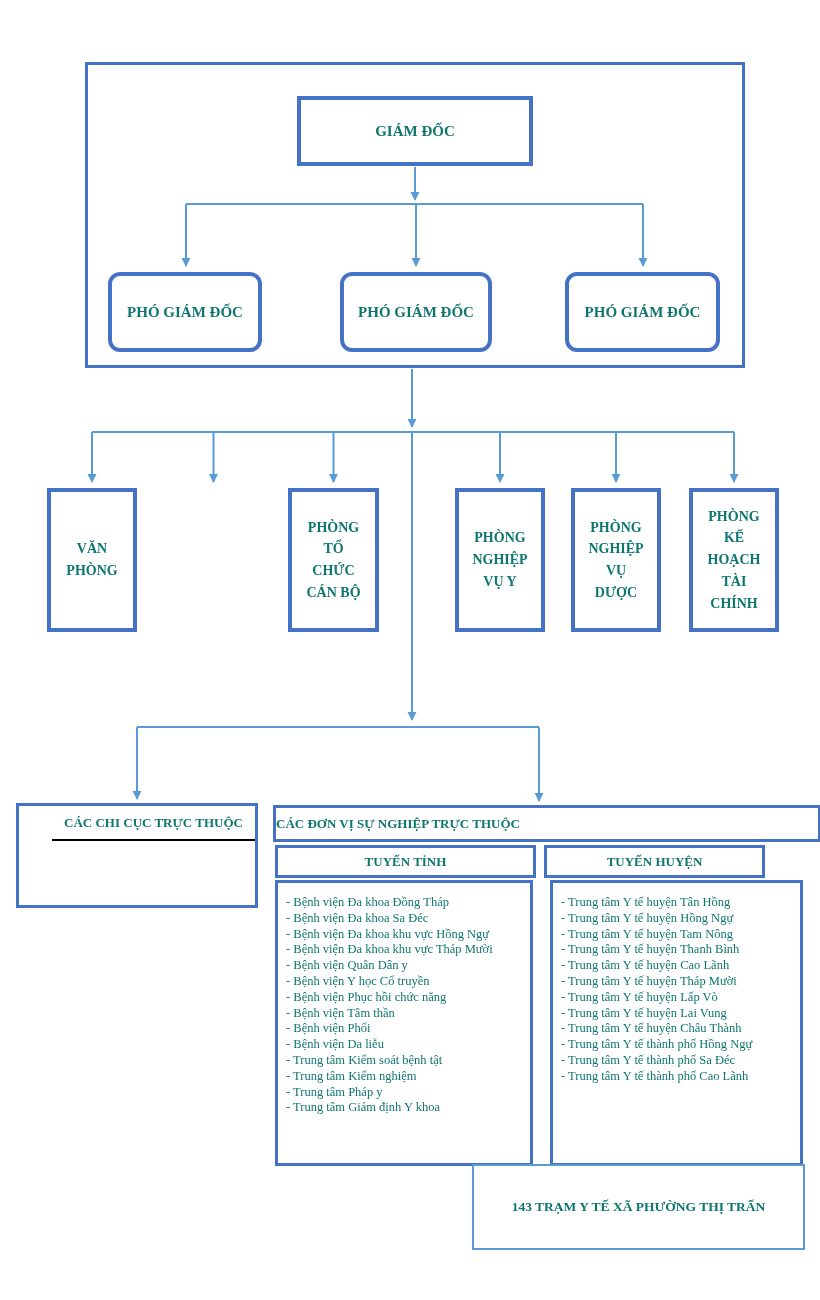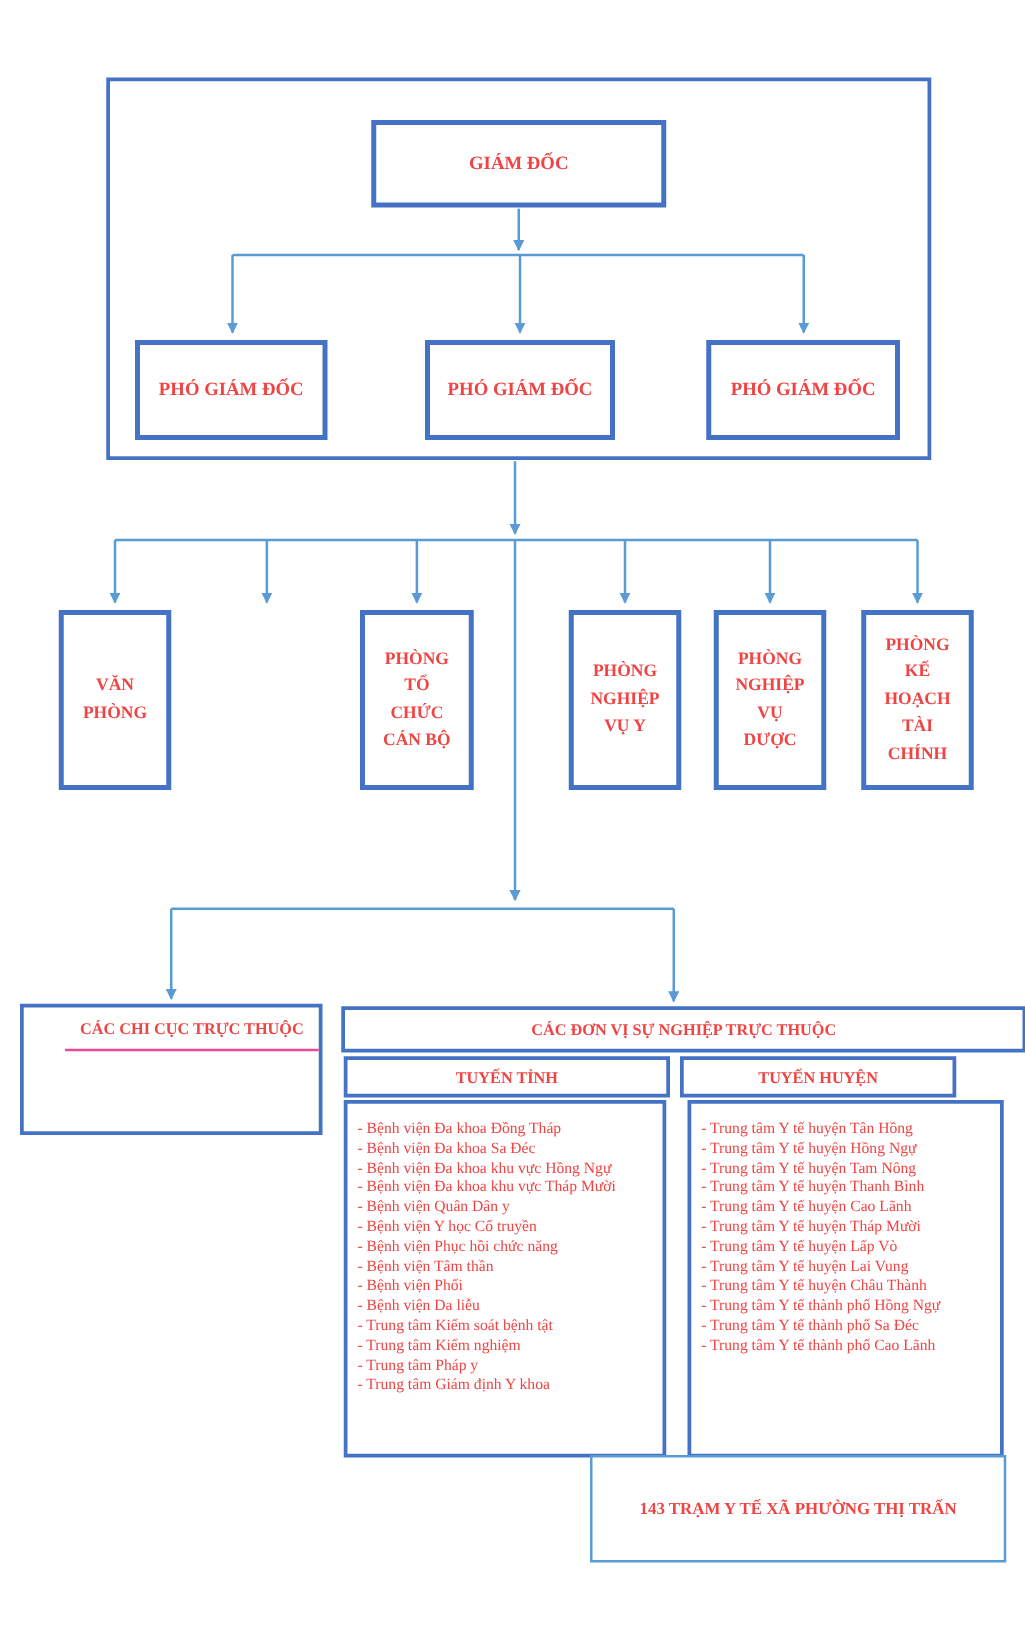--- a/index.html
+++ b/index.html
@@ -6,21 +6,21 @@
     margin: 0;
     padding: 0;
     background: #ffffff;
   }
   #canvas {
     position: relative;
     width: 820px;
     height: 1300px;
     background: #ffffff;
     font-family: "Liberation Serif", "DejaVu Serif", serif;
-    color: #ef4444;
+    color: #0f766e;
     overflow: hidden;
   }
   #connector-layer {
     position: absolute;
     left: 0; top: 0;
     width: 820px; height: 1300px;
     z-index: 1;
   }
   .box {
     position: absolute;
@@ -38,21 +38,21 @@
     border: 3px solid #4472C4;
     box-sizing: border-box;
     background: transparent;
     z-index: 0;
   }
   .title-label {
     font-weight: bold;
     white-space: pre-line;
   }
   .director-box   { left: 297px; top: 96px;  width: 236px; height: 70px; font-size: 15px; }
-  .deputy-box     { top: 272px; height: 80px; font-size: 15px; }
+  .deputy-box     { top: 272px; height: 80px; font-size: 15px; border-radius: 12px; }
   .deputy-1 { left: 108px; width: 154px; }
   .deputy-2 { left: 340px; width: 152px; }
   .deputy-3 { left: 565px; width: 155px; }
   .dept-box { top: 488px; height: 144px; width: 90px; font-size: 14px; line-height: 1.55; }
   .dept-1 { left: 47px;  }
   .dept-2 { left: 168px; width: 91px; }
   .dept-3 { left: 288px; width: 91px; }
   .dept-4 { left: 455px; }
   .dept-5 { left: 571px; }
   .dept-6 { left: 689px; }
@@ -66,27 +66,27 @@
   }
   .panel-header {
     font-weight: bold;
     text-align: center;
     font-size: 13px;
   }
   .chi-cuc-panel { left: 16px; top: 803px; width: 242px; height: 105px; }
   .chi-cuc-header {
     height: 33px;
     line-height: 33px;
-    border-bottom: 2px solid #ec4899;
+    border-bottom: 2px solid #000000;
     margin-left: 33px;
   }
   .chi-cuc-list { padding: 9px 4px 0 5px; font-size: 12.5px; line-height: 16px; }
 
   .donvi-header-box { left: 273px; top: 805px; width: 548px; height: 37px;
-    display: flex; align-items: center; justify-content: center; border-width: 3px; }
+    display: flex; align-items: center; justify-content: flex-start; border-width: 3px; }
   .col-header-box { top: 845px; height: 33px;
     display: flex; align-items: center; justify-content: center; border-width: 3px; }
   .col-header-tinh  { left: 275px; width: 261px; }
   .col-header-huyen { left: 544px; width: 221px; }
   .col-list-box { top: 880px; height: 286px; border-width: 3px;
     font-size: 12.5px; line-height: 15.8px; padding: 12px 4px 0 8px; }
   .col-list-tinh  { left: 275px; width: 258px; }
   .col-list-huyen { left: 550px; width: 253px; font-family: Liberation Serif, serif; }
   .list-line { white-space: nowrap; }
 

